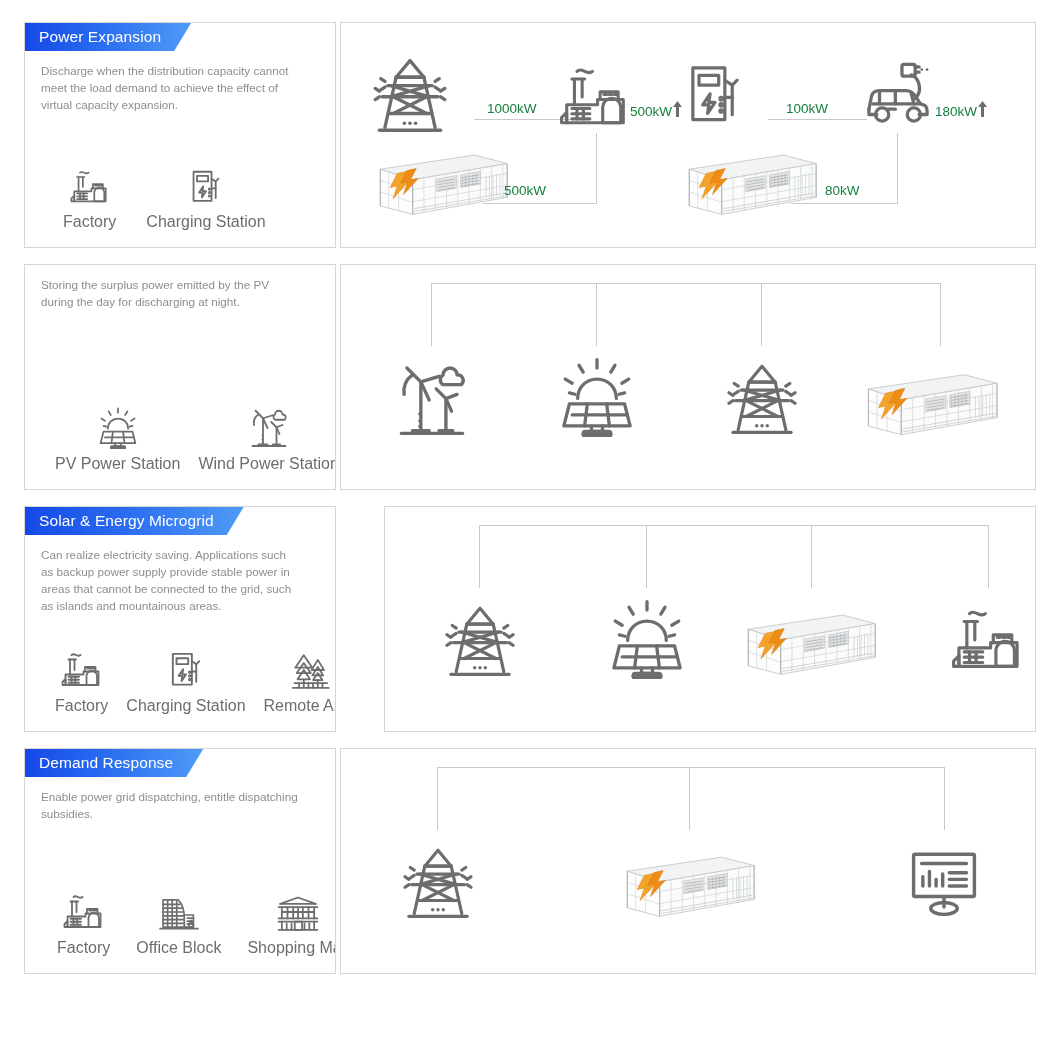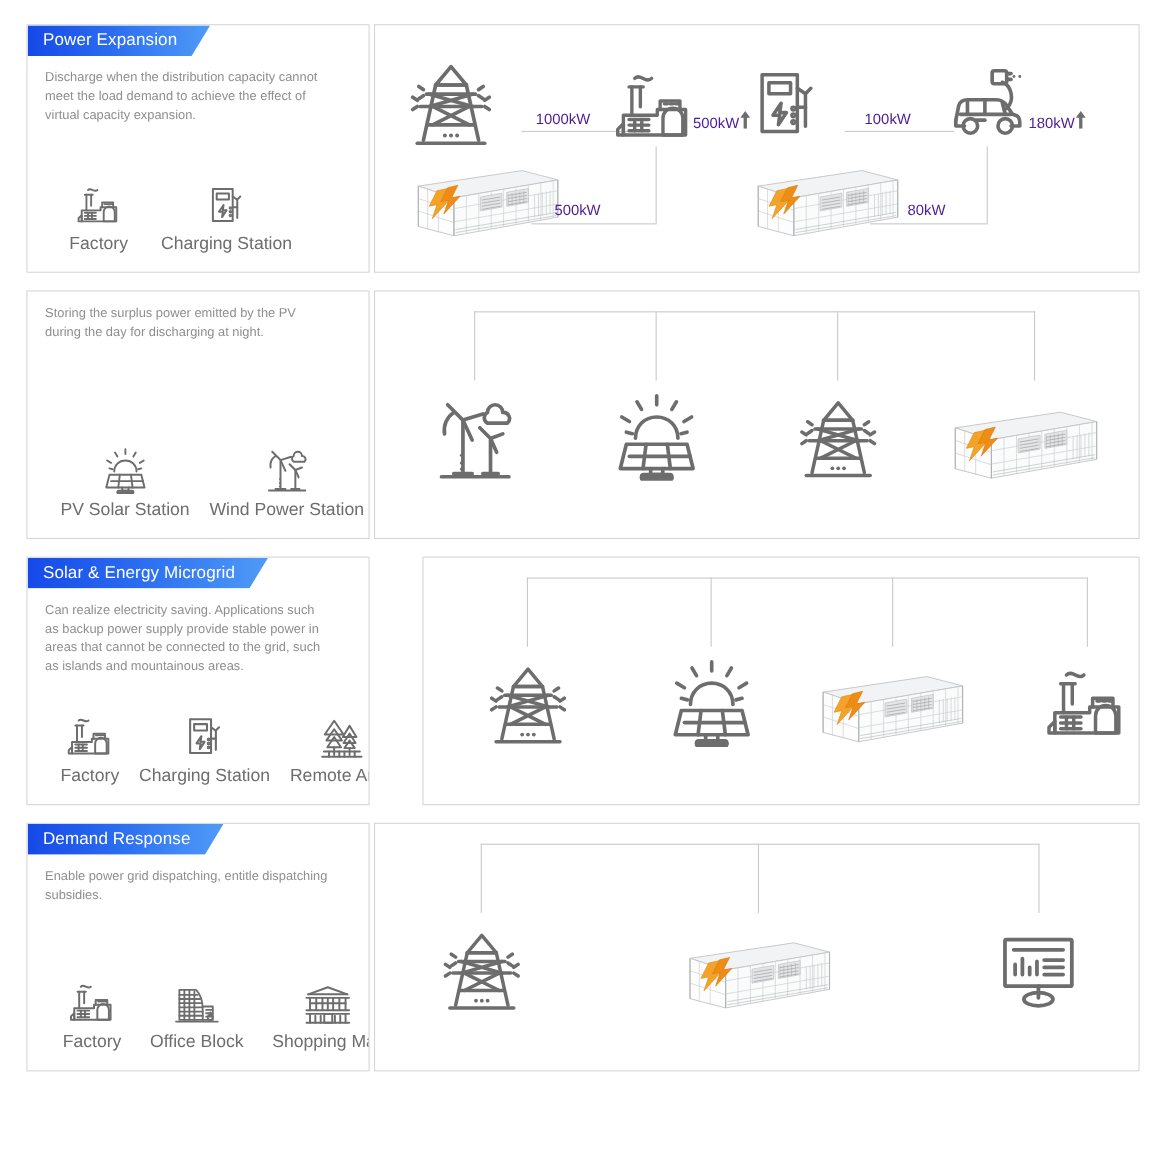--- a/index.html
+++ b/index.html
@@ -102,21 +102,21 @@
     padding: 0 6px;
   }
 
   
   .diagram { position: absolute; inset: 0; }
   .diagram svg { display: block; }
 
   .flow-label {
     position: absolute;
     font-size: 13.5px;
-    color: #4c1d95;
+    color: #15803d;
     white-space: nowrap;
   }
   .arrow-up {
     display: inline-block;
     vertical-align: -1px;
     margin-left: 1px;
   }
 
   .line { position: absolute; background: #c9c9c9; }
   .line-h { height: 1px; }
@@ -460,21 +460,21 @@
     <div class="left-card">
       <div class="desc">Storing the surplus power emitted by the PV during the day for discharging at night.</div>
 
       <div class="legend" style="left:10px;bottom:16px;">
         <div class="legend-item">
           <div class="legend-icon">
             <svg width="42" height="42" viewBox="0 0 56 58" style="color:#6d6d6d">
                 <use href="#sym-solar"></use>
               </svg>
           </div>
-          <div class="legend-label">PV Solar Station</div>
+          <div class="legend-label">PV Power Station</div>
         </div>
         <div class="legend-item">
           <div class="legend-icon">
             <svg width="42" height="42" viewBox="0 0 56 56" style="color:#6d6d6d">
                 <use href="#sym-wind"></use>
               </svg>
           </div>
           <div class="legend-label">Wind Power Station</div>
         </div>
         <div class="legend-item">

